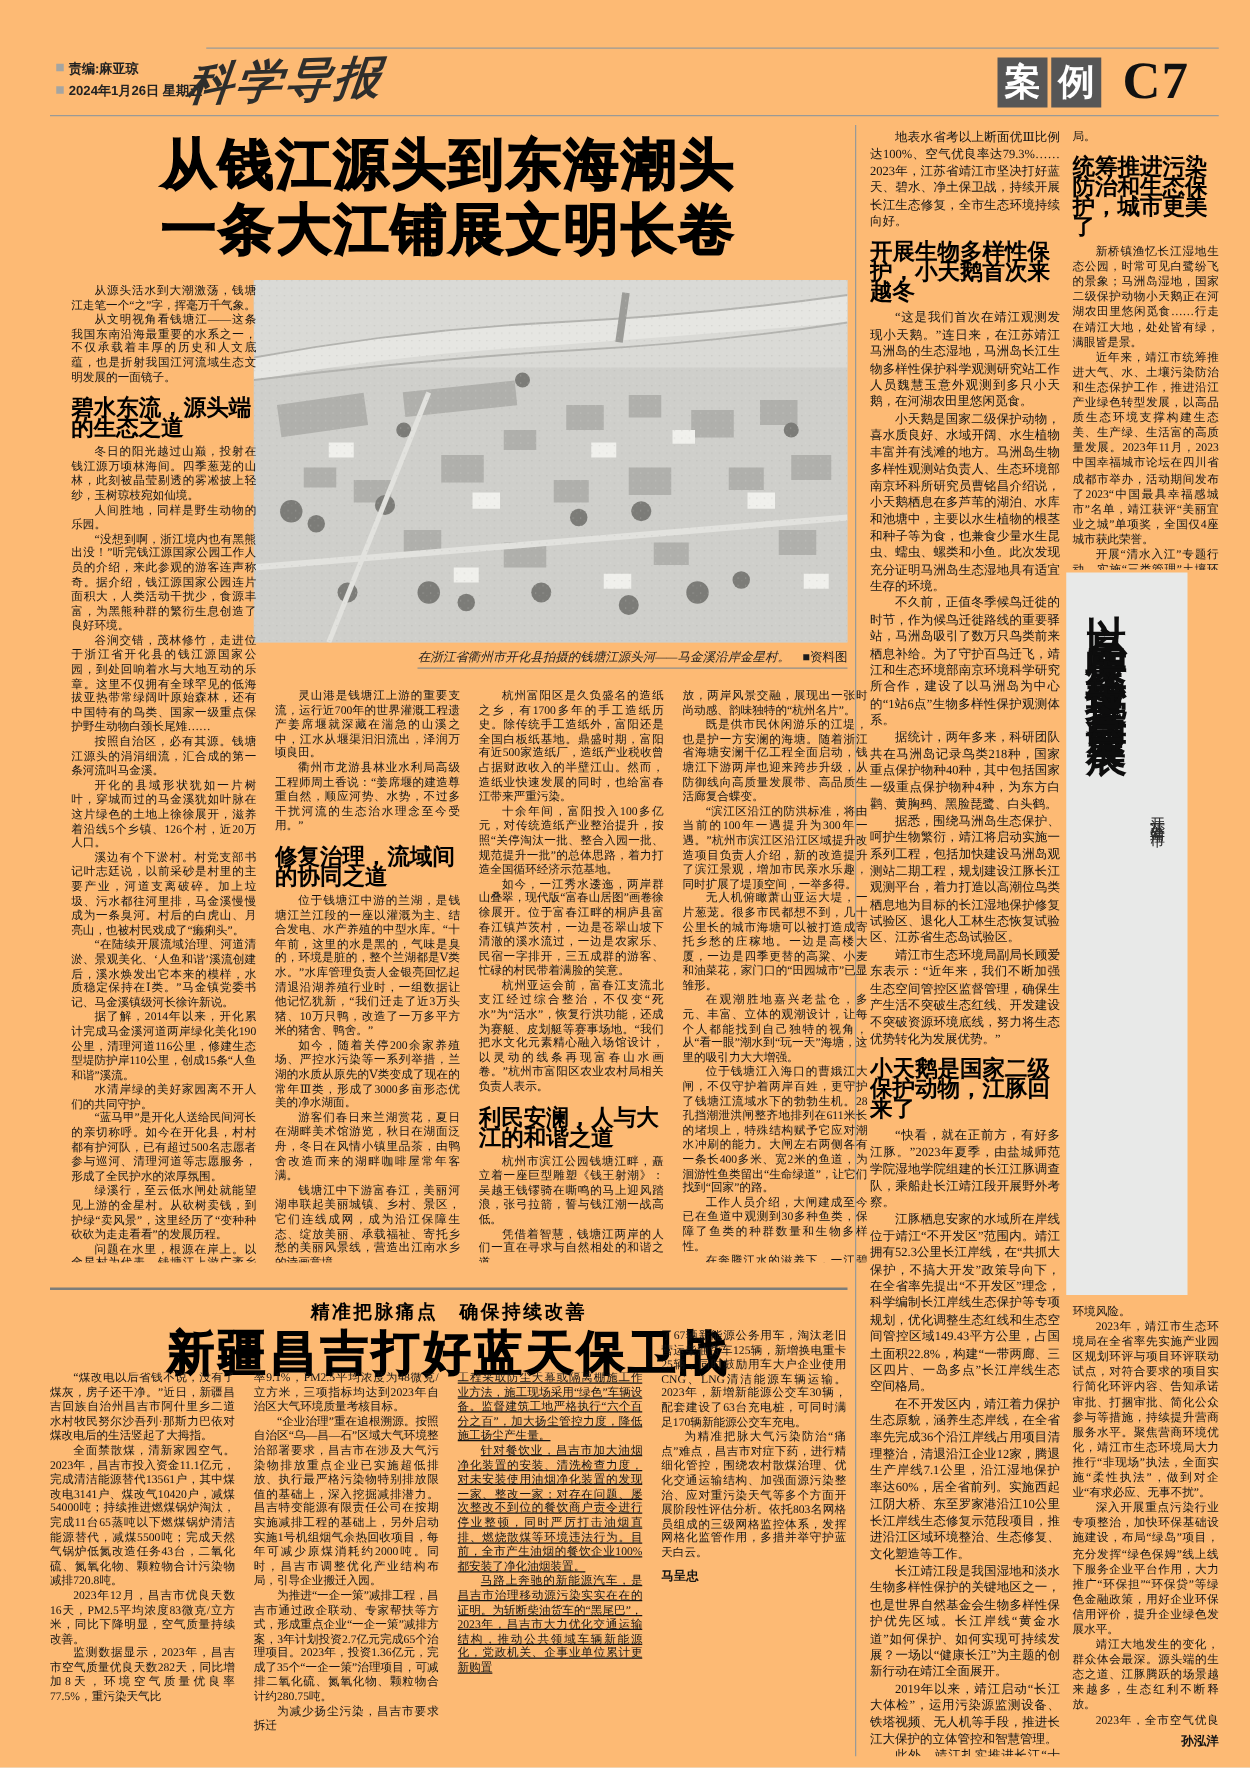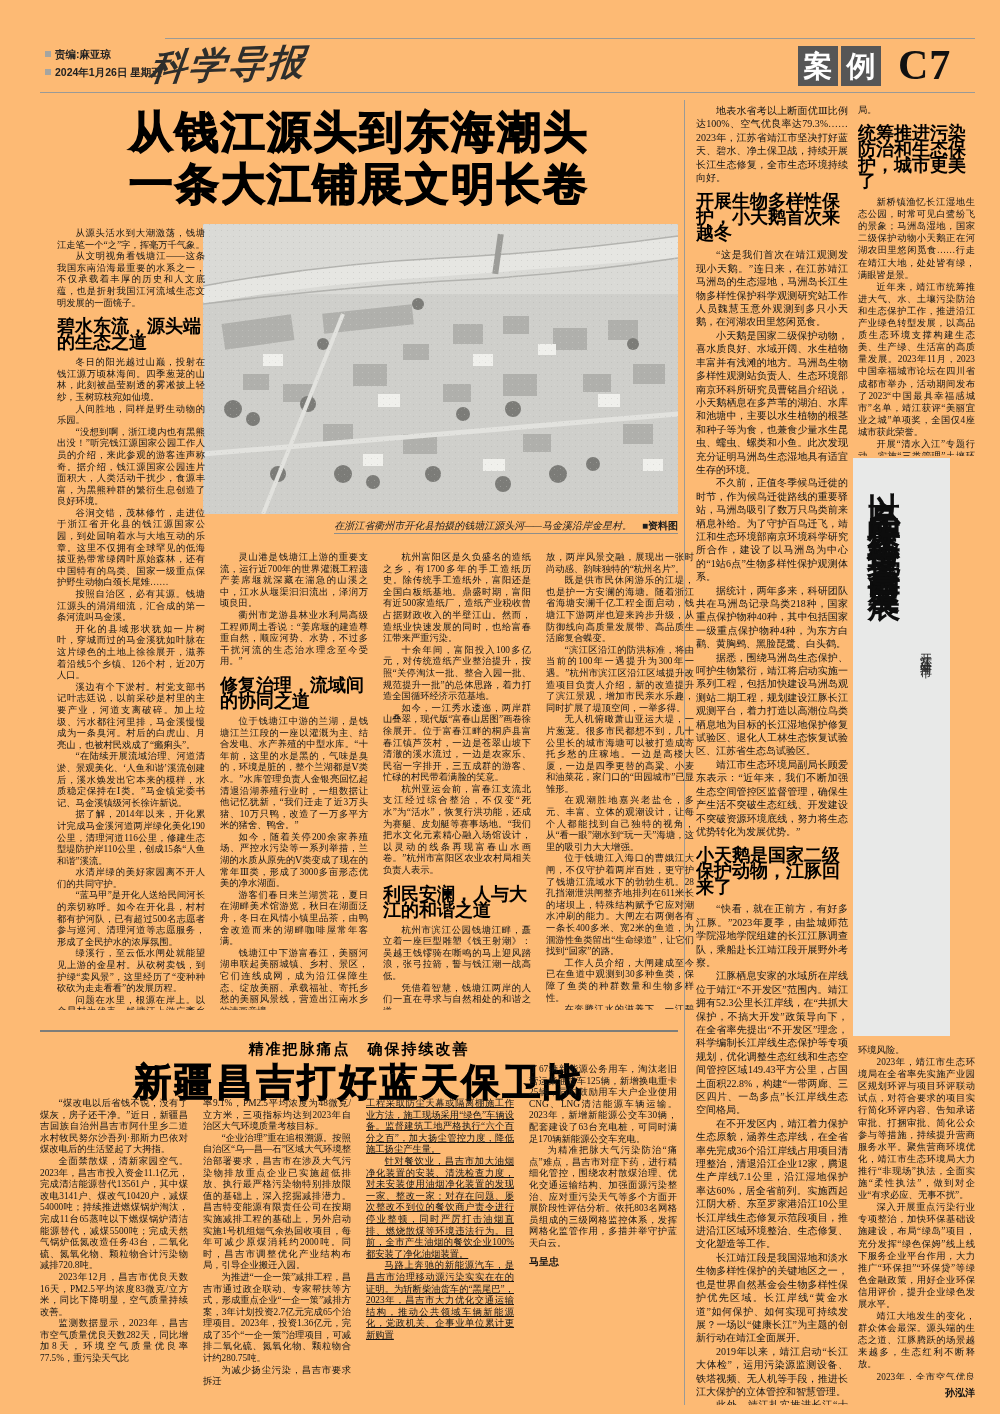--- a/index.html
+++ b/index.html
@@ -32,21 +32,21 @@
   .col p.cont{text-indent:0;}
   .col .subhead{font-family:"Liberation Sans",sans-serif;font-weight:bold;font-size:18px;
                 line-height:16px;margin:9px 0 7px;color:#000;text-align:left;}
   .col .author{font-family:"Liberation Sans",sans-serif;font-weight:bold;font-size:10px;
                margin-top:6px;}
   
   .photo{position:absolute;left:203px;top:224px;width:475px;height:290px;background:#cfcfcc;}
   .caption{position:absolute;left:203px;top:519px;width:475px;text-align:right;
            font-size:10px;font-style:italic;color:#1c1c1c;}
   .caption .cap-u{border-bottom:1px solid #8e8e8a;padding-bottom:2px;}
-  .caption b{font-style:normal;font-family:"Liberation Sans",sans-serif;font-weight:bold;}
+  .caption b{font-style:normal;font-family:"Liberation Sans",sans-serif;font-weight:normal;}
   
   .vblock{position:absolute;left:853px;top:458px;width:97px;height:578px;background:#e8e9e8;}
   .vtitle{position:absolute;left:8px;top:8px;writing-mode:vertical-rl;font-family:"Liberation Serif",serif;
           font-weight:bold;font-size:33px;letter-spacing:7px;color:#0d0d0d;}
   .vattr{position:absolute;left:64px;top:186px;writing-mode:vertical-rl;font-size:12px;
          letter-spacing:2px;color:#2a2a2a;font-family:"Liberation Serif",serif;}
   .author-abs{position:absolute;font-family:"Liberation Sans",sans-serif;font-weight:bold;
               font-size:10px;text-align:right;}
 </style>
 </head>

